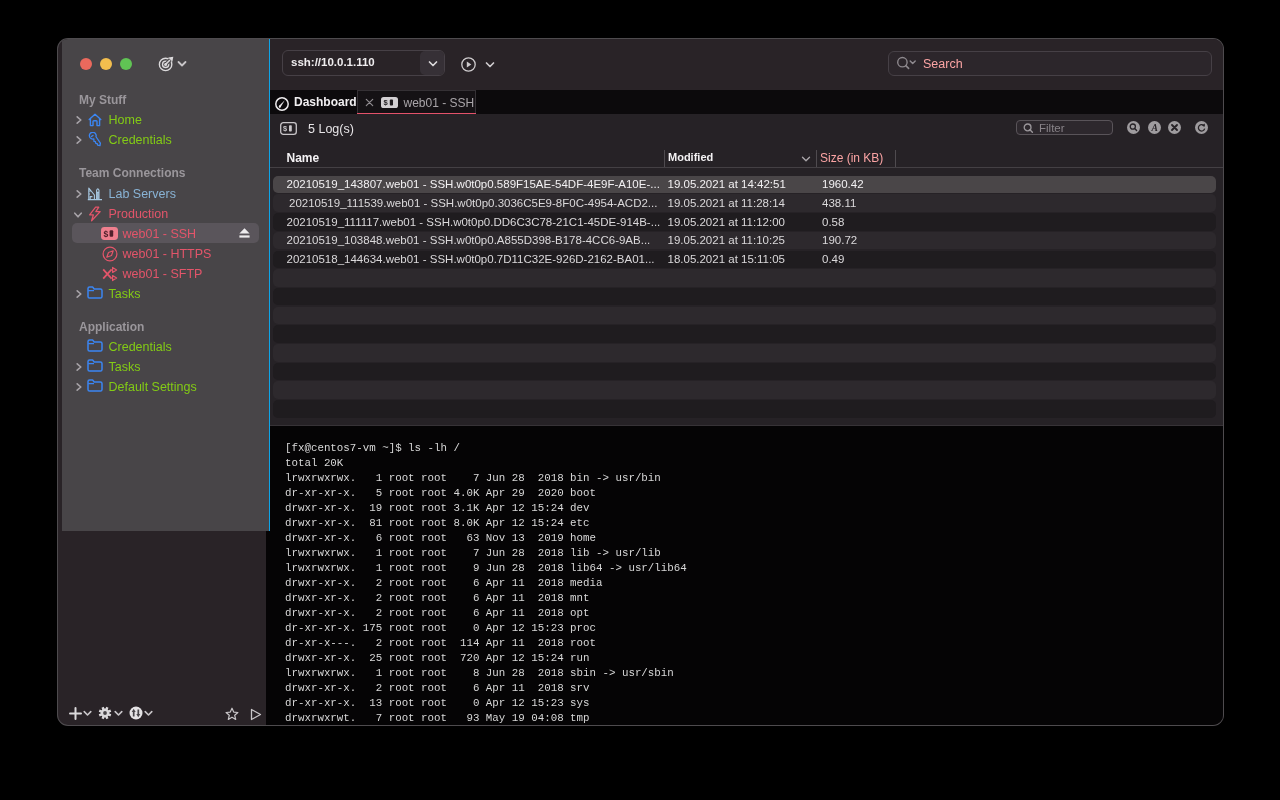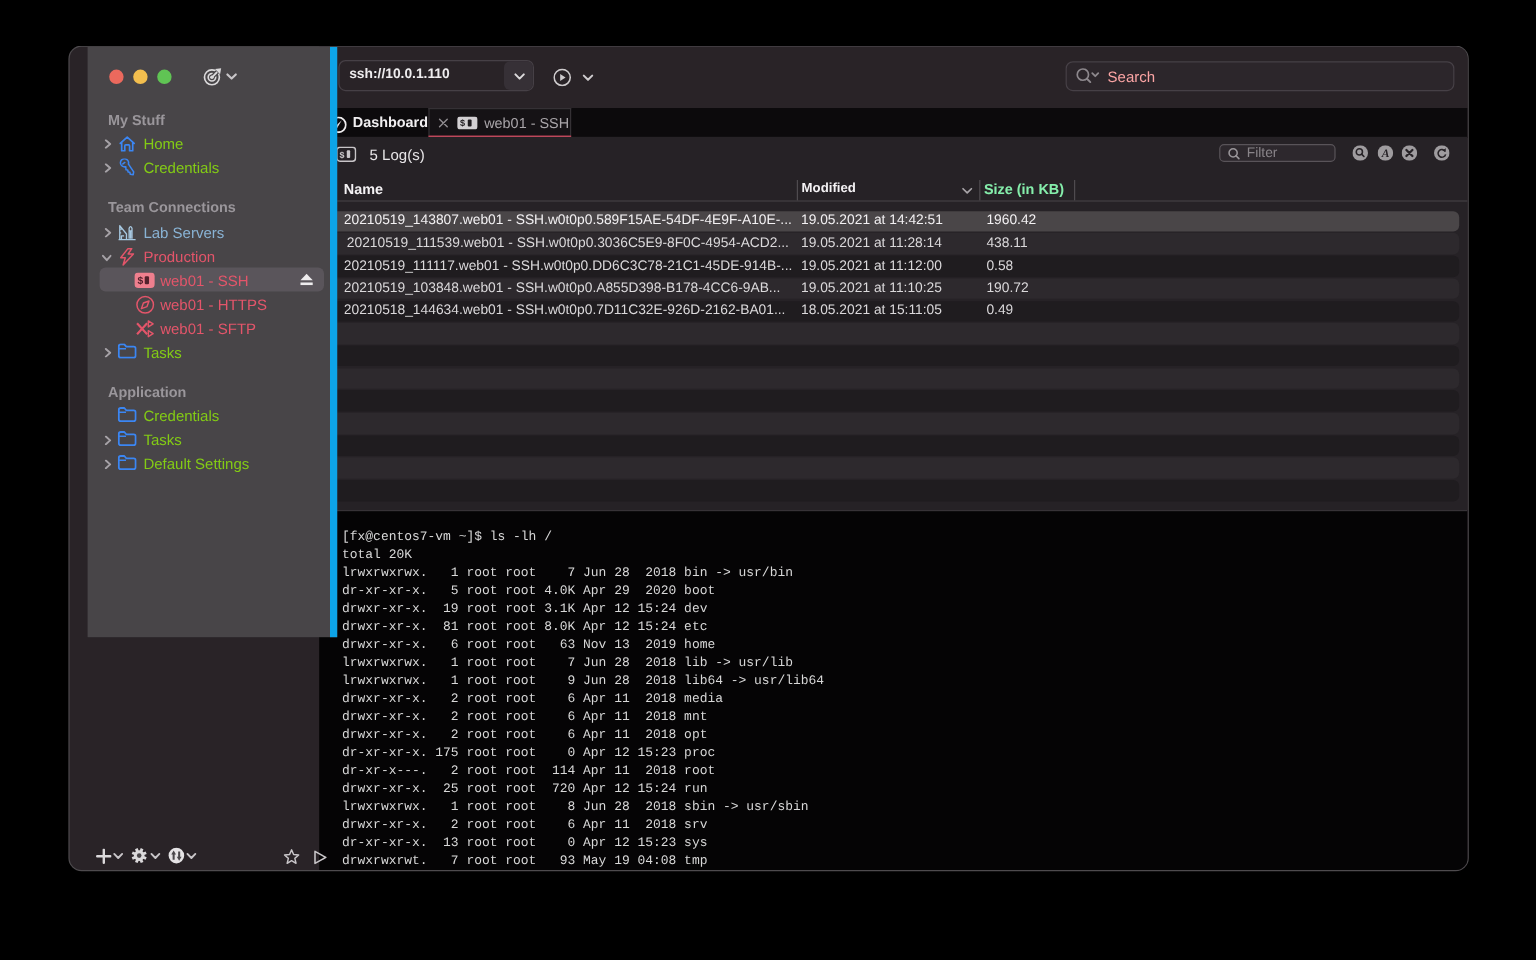--- a/index.html
+++ b/index.html
@@ -1,21 +1,21 @@
 <!DOCTYPE html>
 <html><head>
 <meta charset="utf-8">
 <style>
   html,body{margin:0;padding:0;width:1280px;height:800px;background:#000;overflow:hidden}
   *{box-sizing:border-box}
   body{font-family:"Liberation Sans",sans-serif;-webkit-font-smoothing:antialiased}
   .abs{position:absolute}
   #win{position:absolute;left:58px;top:39px;width:1165px;height:686px;border-radius:10px;
        background:#2a2428;box-shadow:0 0 0 1px #4f4c4f;overflow:hidden;transform:translateZ(0);opacity:0.9999}
-  #sidebar{position:absolute;left:15px;top:0;width:208px;height:492px;background:#494649;border-right:6px solid #0ea5e9}
+  #sidebar{position:absolute;left:4px;top:0;width:208px;height:492px;background:#494649;border-right:1px solid #0ea5e9}
   #content{position:absolute;left:208px;top:0;width:957px;height:686px;background:#2a2428}
   .sechdr{position:absolute;left:17px;font-size:12px;font-weight:bold;color:#9b979c}
   .srow{position:absolute;left:0;width:208px;height:20px;font-size:12.5px;color:#84cc16}
   .srow .lbl{position:absolute;top:3.5px}
   .chev{position:absolute;width:8px;height:8px}
   
   #toolbar{position:absolute;left:0;top:0;width:957px;height:51px;background:#2a2428}
   #tabbar{position:absolute;left:0;top:51px;width:957px;height:25.3px;background:#0d0b0d}
   #panel{position:absolute;left:0;top:74.5px;width:957px;height:311.5px;background:#272327}
   #term{position:absolute;left:0;top:386px;width:957px;height:300px;background:#060506;border-top:1px solid #383438}
@@ -108,21 +108,21 @@
       </svg>
 
       <div class="abs" style="left:0;top:53.5px;width:957px;height:1.2px;background:#454145"></div>
       <div class="abs" style="left:20.5px;top:37.2px;font-size:12px;font-weight:bold;color:#f5f3f5">Name</div>
       <div class="hsep" style="left:398px"></div>
       <div class="abs" style="left:402px;top:37.2px;font-size:11px;font-weight:bold;color:#f5f3f5">Modified</div>
       <svg class="abs" style="left:535px;top:42.2px" width="10" height="7" viewBox="0 0 10 7">
           <path d="M1.5 1.3 L5 4.8 L8.5 1.3" fill="none" stroke="#a9a5a9" stroke-width="1.4" stroke-linecap="round" stroke-linejoin="round"></path>
         </svg>
       <div class="hsep" style="left:550px"></div>
-      <div class="abs" style="left:554px;top:37.2px;font-size:12px;font-weight:bold;color:#86efac">Size (in KB)</div>
+      <div class="abs" style="left:554px;top:37.2px;font-size:12px;font-weight:normal;color:#fca5a5">Size (in KB)</div>
       <div class="hsep" style="left:628.5px"></div>
 
       <div class="row sel" style="top:62.2px">
         <span class="cell" style="left:13.5px;width:378px">20210519_143807.web01 - SSH.w0t0p0.589F15AE-54DF-4E9F-A10E-...</span>
         <span class="cell" style="left:394.5px">19.05.2021 at 14:42:51</span>
         <span class="cell" style="left:549px">1960.42</span>
       </div>
       <div class="row light" style="top:80.9px">
         <span class="cell" style="left:16px;width:378px">20210519_111539.web01 - SSH.w0t0p0.3036C5E9-8F0C-4954-ACD2...</span>
         <span class="cell" style="left:394.5px">19.05.2021 at 11:28:14</span>

